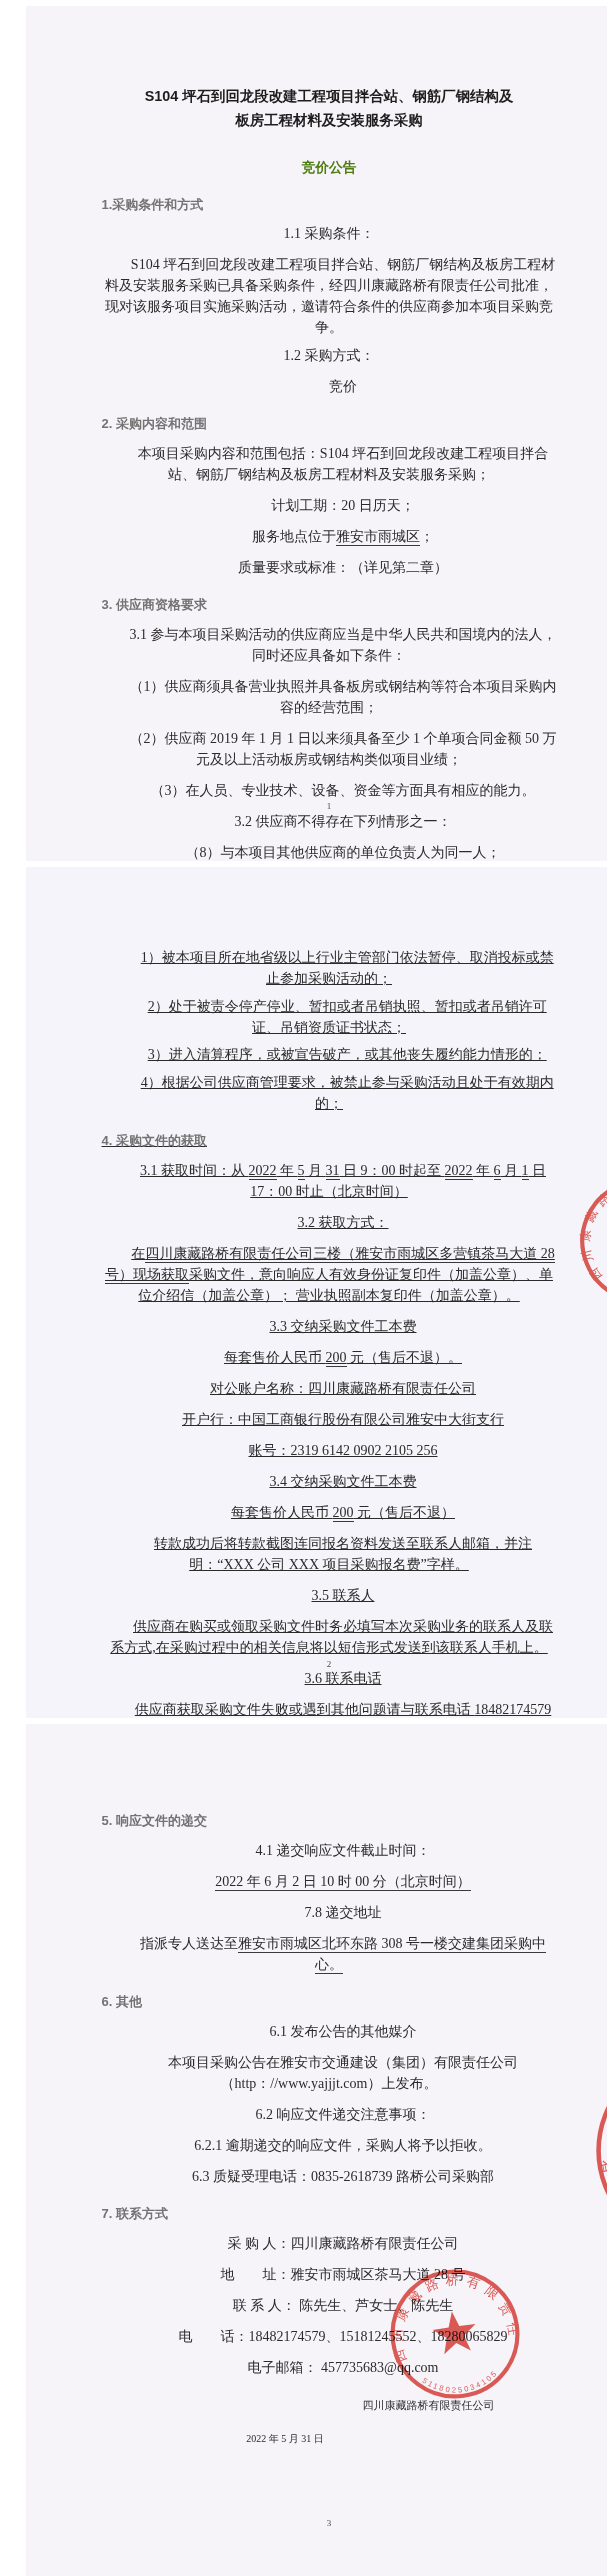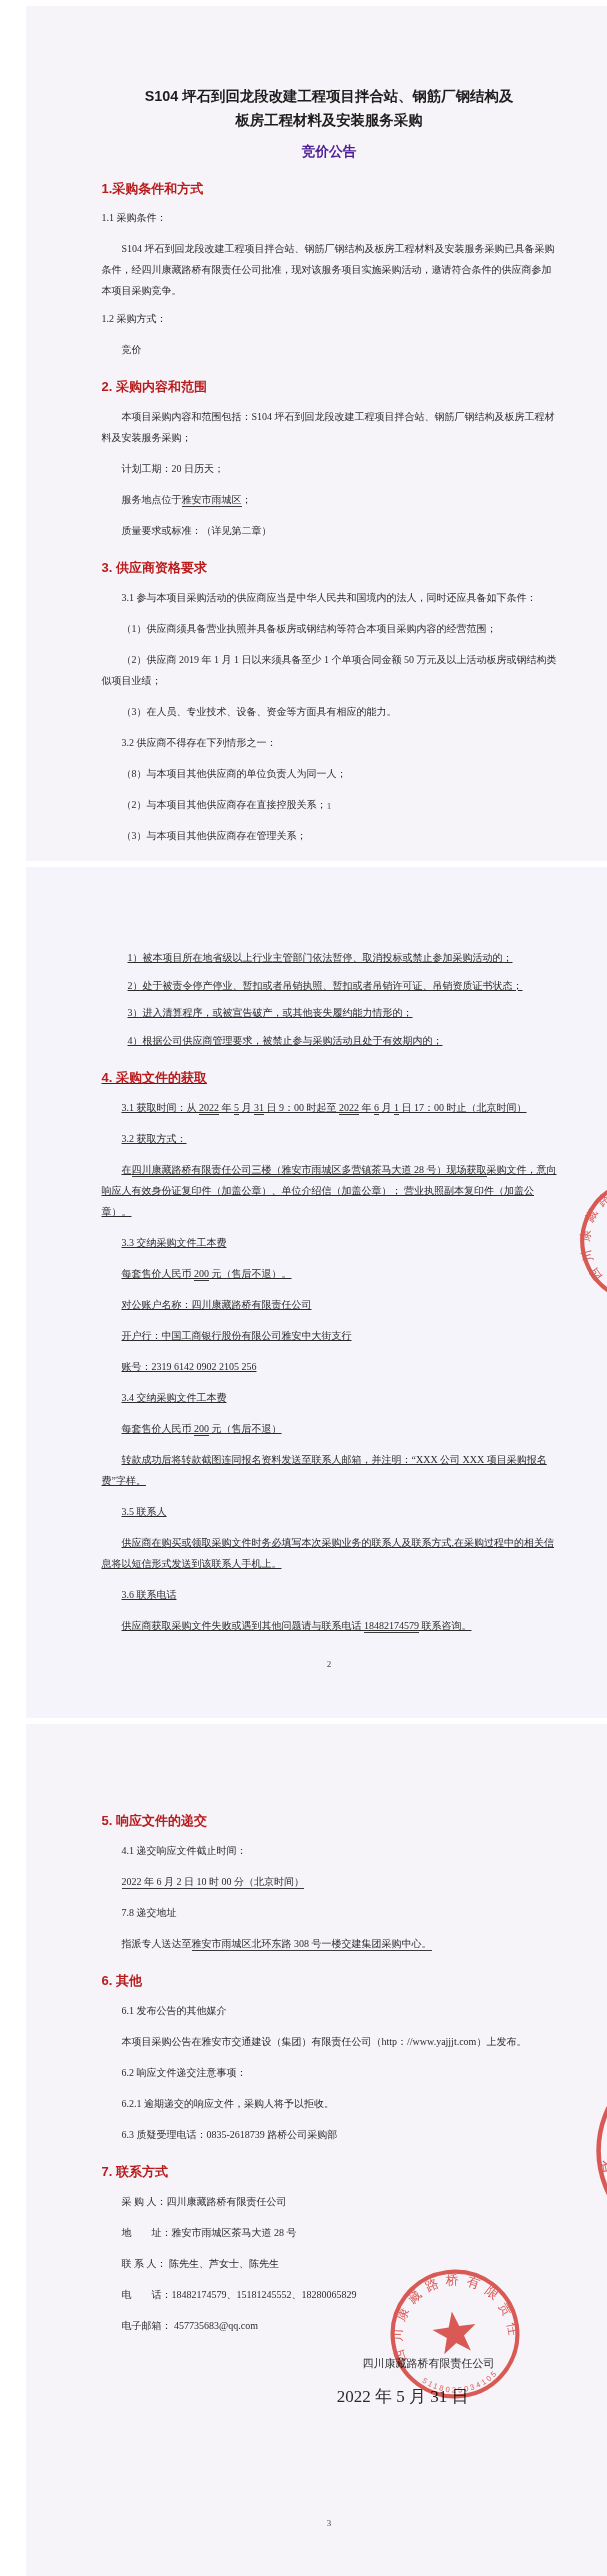--- a/index.html
+++ b/index.html
@@ -3,29 +3,29 @@
 <meta charset="utf-8">
 <style>
   html,body{margin:0;padding:0;background:#ffffff;}
   .doc{width:556px;margin:0 auto;font-family:"Liberation Serif","DejaVu Serif",serif;color:#2b2b2b;}
   .page{position:relative;width:607px;overflow:hidden;margin-top:6px;}
   .page1{height:855px;background:#f7f4f9;}
   .page2{height:851px;background:#f5f4fa;}
   .page3{height:852px;background:#f6f3f9;}
   .content{padding:0 76px;}
   .title{font-family:"Liberation Sans","DejaVu Sans",sans-serif;font-weight:bold;font-size:14.4px;line-height:23.5px;text-align:center;color:#1d1d1d;margin:0;}
-  .subtitle{font-family:"Liberation Sans","DejaVu Sans",sans-serif;font-weight:bold;font-size:13.7px;text-align:center;color:#4c1d95;margin:9px 0 0 0;}
-  .h{font-family:"Liberation Sans","DejaVu Sans",sans-serif;font-weight:bold;font-size:13px;color:#b91c1c;margin:18px 0 9px 0;}
-  p{font-size:10px;line-height:21px;margin:6.8px 0;}
+  .subtitle{font-family:"Liberation Sans","DejaVu Sans",sans-serif;font-weight:bold;font-size:13.7px;text-align:center;color:#4d7c0f;margin:25px 0 0 0;}
+  .h{font-family:"Liberation Sans","DejaVu Sans",sans-serif;font-weight:bold;font-size:13px;color:#737373;margin:18px 0 9px 0;}
+  p{font-size:14px;line-height:21px;margin:6.8px 0;text-align:center;}
   .ind{text-indent:2em;margin-top:10px;}
   .ind3{text-indent:2.6em;}
   .u{border-bottom:0.8px solid #3a3a3a;padding-bottom:0.8px;}
   .pagenum{position:absolute;left:0;width:100%;text-align:center;font-size:9px;color:#4a4a4a;}
   .sign{ text-align:right;padding-right:62px;font-size:11px;margin-top:16.7px;}
-  .sign-date{text-align:right;padding-right:88px;font-size:17px;margin-top:12px;}
+  .sign-date{padding-right:88px;font-size:10px;margin-top:12px;}
   .stamp{position:absolute;mix-blend-mode:multiply;opacity:.88;}
   .p1stamp{left:583px;top:307px;}
   .p2stamp{left:548px;top:304px;}
   .p3edgestamp{left:563px;top:322px;}
   .bigstamp{left:359px;top:537px;}
 </style>
 </head>
 <body>
 
 <div class="doc">

